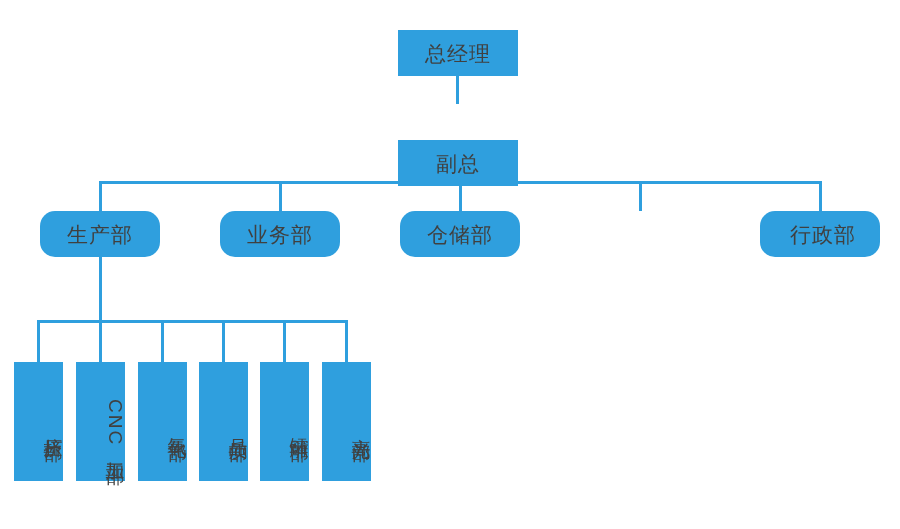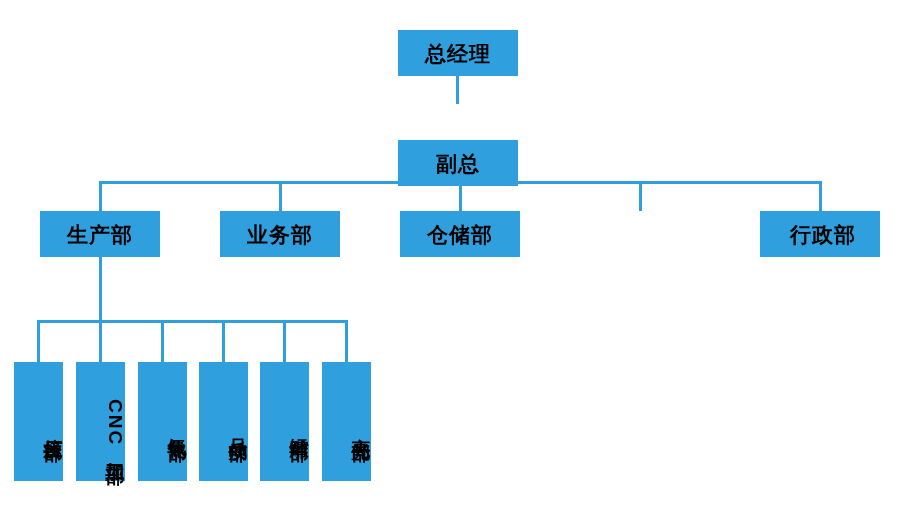--- a/index.html
+++ b/index.html
@@ -16,44 +16,44 @@
     width: 900px;
     height: 529px;
     background: #ffffff;
     overflow: hidden;
   }
 
   
   .node {
     position: absolute;
     background: #2f9fde;
-    color: #000000;
+    color: #404040;
     display: flex;
     align-items: center;
     justify-content: center;
     box-sizing: border-box;
     letter-spacing: 1px;
     user-select: none;
-    font-weight: bold;
   }
 
   
   .node.exec {
     width: 120px;
     height: 46px;
     font-size: 21px;
     line-height: 1;
   }
 
   
   .node.dept {
     width: 120px;
     height: 46px;
     font-size: 21px;
     line-height: 1;
+    border-radius: 15px;
   }
 
   
   .node.sub {
     width: 49px;
     height: 119px;
     font-size: 19px;
     line-height: 1.08;
     writing-mode: vertical-rl;
     text-orientation: upright;

